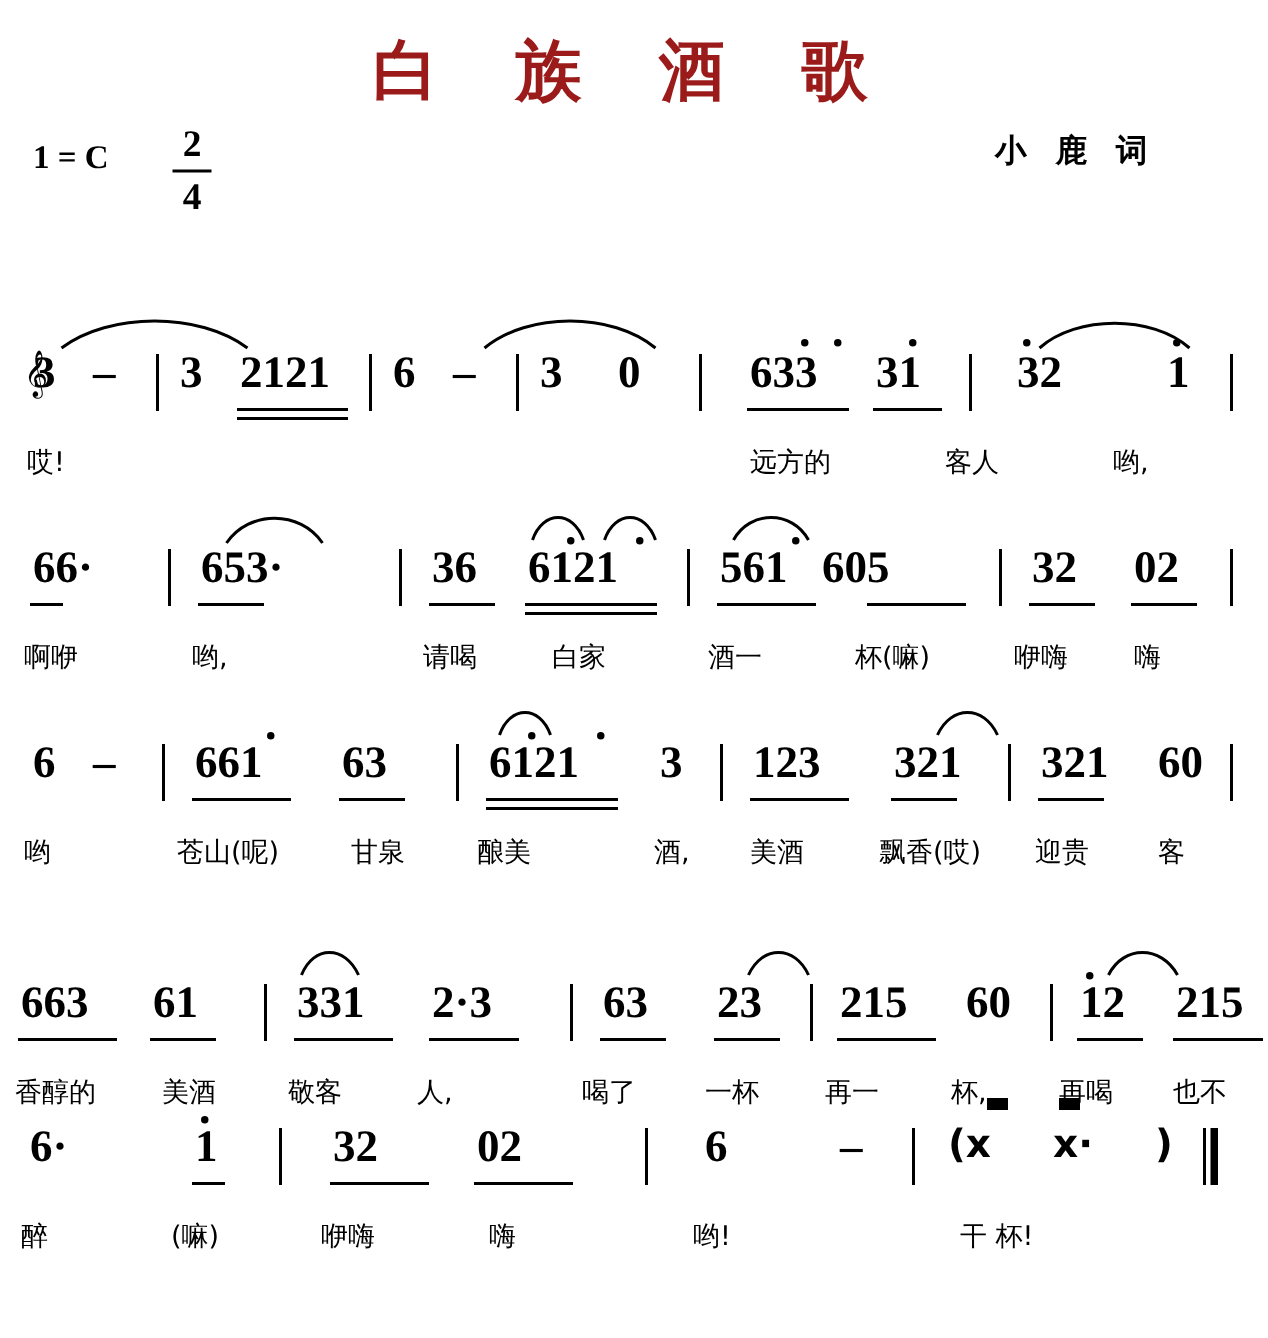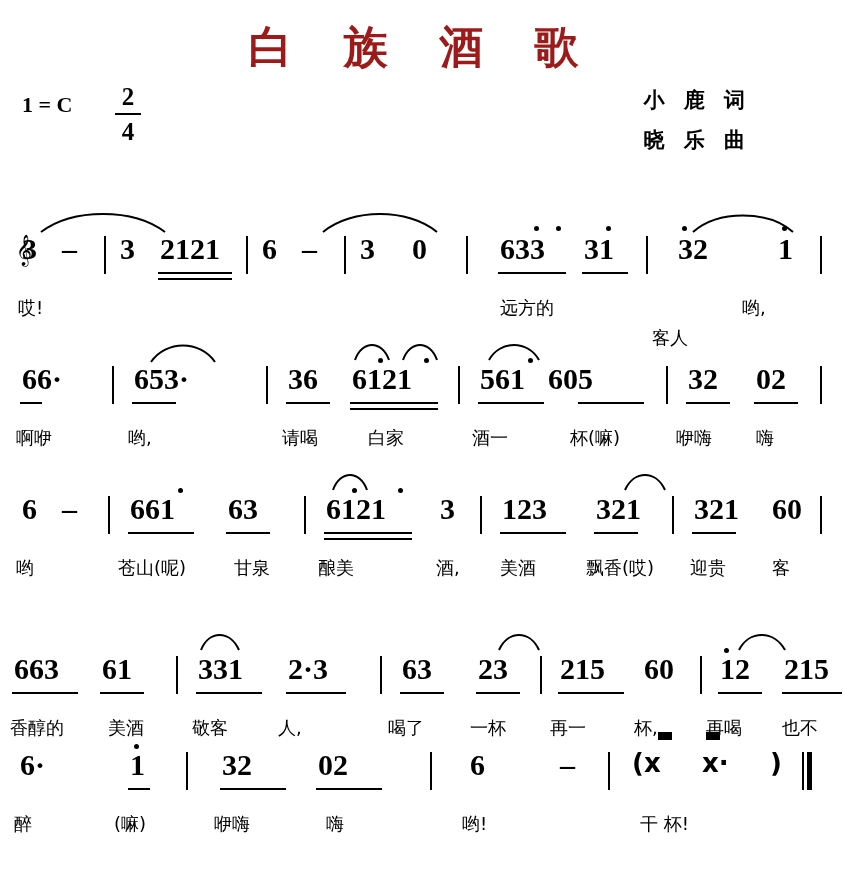--- a/index.html
+++ b/index.html
@@ -12,20 +12,21 @@
     height: 892px;
     font-family: "Liberation Serif", serif;
     color: #000000;
     position: relative;
     overflow: hidden;
   }
   .sheet {
     position: relative;
     width: 775px;
     height: 892px;
+    padding-left: 20px;
   }
   .title {
     position: absolute;
     top: 18px;
     left: 0;
     width: 845px;
     text-align: center;
     font-family: "DejaVu Sans", sans-serif;
     font-weight: bold;
     font-size: 44px;
@@ -163,21 +164,20 @@
 </style>
 </head>
 <body>
 
 <div class="sheet">
 
   <div class="title">白 族 酒 歌</div>
 
   <div class="credits">
     <div>小 鹿 词</div>
-    <div>晓 乐 曲</div>
   </div>
 
   <div class="keysig">1 = C</div>
 
   <div class="meter">
     <span>2</span>
     <span class="bar"></span>
     <span>4</span>
   </div>
 
@@ -221,21 +221,21 @@
       <span class="bl" style="left:646px;"></span>
       <span class="tok" style="left:678px;">32</span>
       <span class="dotup" style="left:682px; top:-6px;"></span>
       <span class="tok" style="left:778px;">1</span>
       <span class="dotup" style="left:782px; top:-6px;"></span>
       <span class="bl" style="left:820px;"></span>
     </div>
     <div class="lyrics" style="top:2px;">
       <span class="lyr" style="left:18px;">哎!</span>
       <span class="lyr" style="left:500px;">远方的</span>
-      <span class="lyr" style="left:652px;margin-top:30px;">客人</span>
+      <span class="lyr" style="left:630px;">客人</span>
       <span class="lyr" style="left:742px;">哟,</span>
     </div>
   </div>
 
   <div class="system" style="top:362px;">
     <div class="notes">
       <svg class="slur" style="left:148px; top:-20px;" width="70" height="24">
         <path d="M3,20 C18,-2 52,-2 67,20" fill="none" stroke="#000" stroke-width="2"></path>
       </svg>
       <svg class="slur" style="left:352px; top:-20px;" width="40" height="22">

